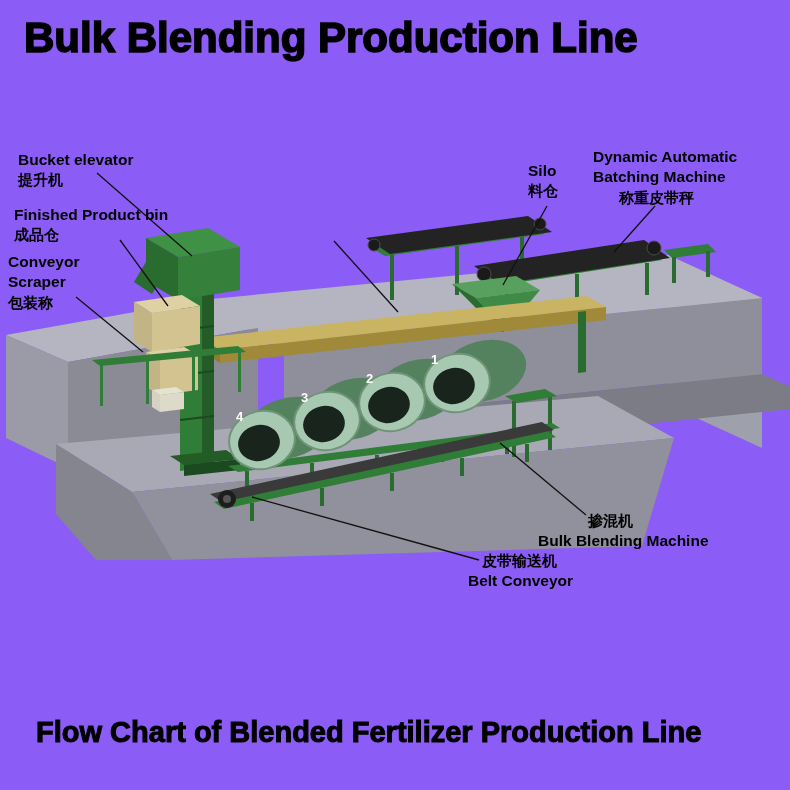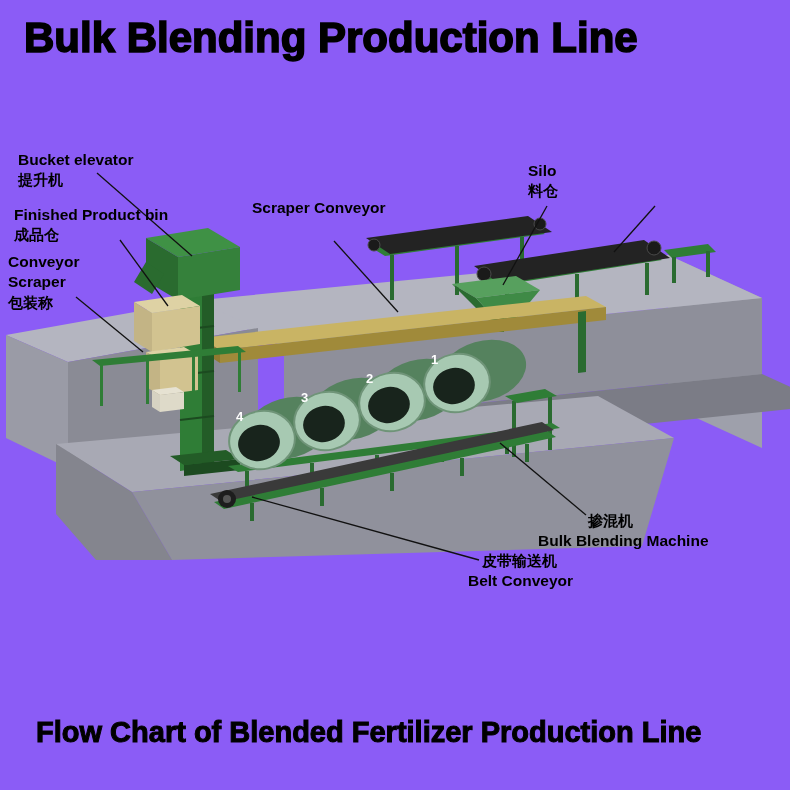--- a/index.html
+++ b/index.html
@@ -182,28 +182,32 @@
     <div class="zh">成品仓</div>
   </div>
 
   <div class="lbl" style="left:8px;top:252px">
     <div class="en">Conveyor</div>
     <div class="en">Scraper</div>
     <div class="zh">包装称</div>
   </div>
 
   <div class="lbl" style="left:252px;top:198px">
-    <div class="en">Scraper Conveyor</div>
   </div>
 
   <div class="lbl" style="left:528px;top:161px">
     <div class="en">Silo</div>
     <div class="zh">料仓</div>
   </div>
 
+  <div class="lbl" style="left:593px;top:147px">
+    <div class="en">Dynamic Automatic</div>
+    <div class="en">Batching Machine</div>
+    <div class="zh ind26">称重皮带秤</div>
+  </div>
 
   <div class="lbl" style="left:468px;top:551px">
     <div class="zh ind14">皮带输送机</div>
     <div class="en">Belt Conveyor</div>
   </div>
 
   <div class="lbl" style="left:538px;top:511px">
     <div class="zh ind50">掺混机</div>
     <div class="en">Bulk Blending Machine</div>
   </div>

